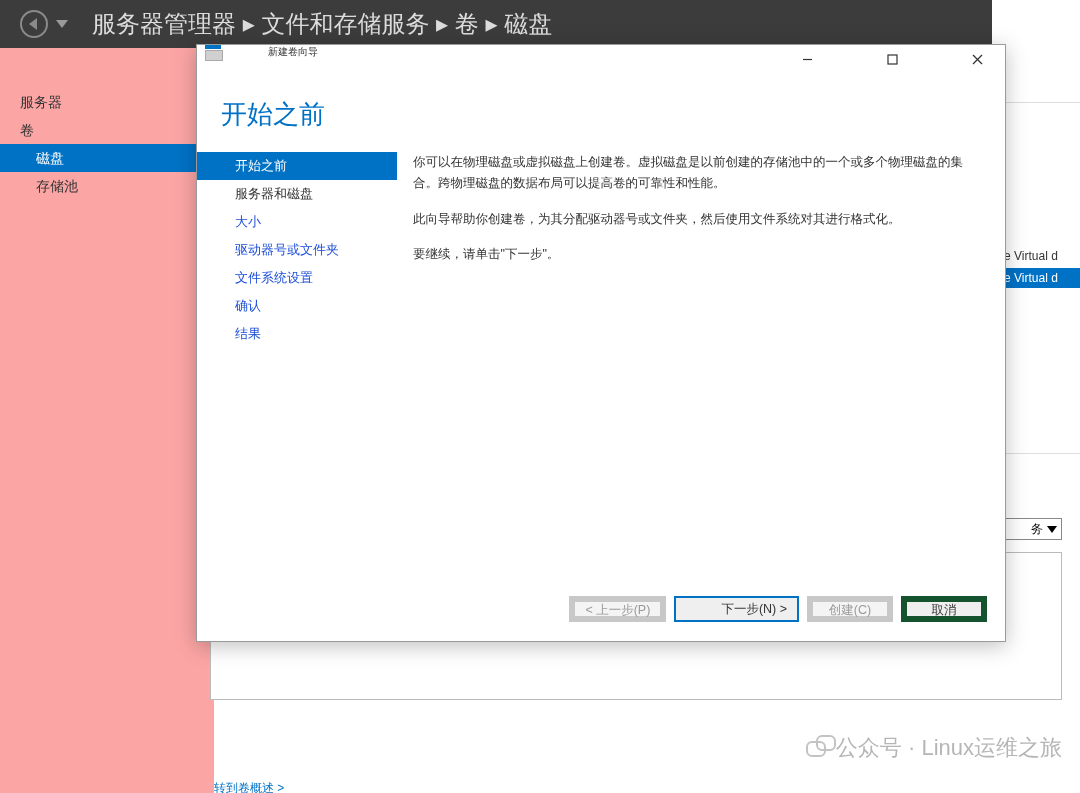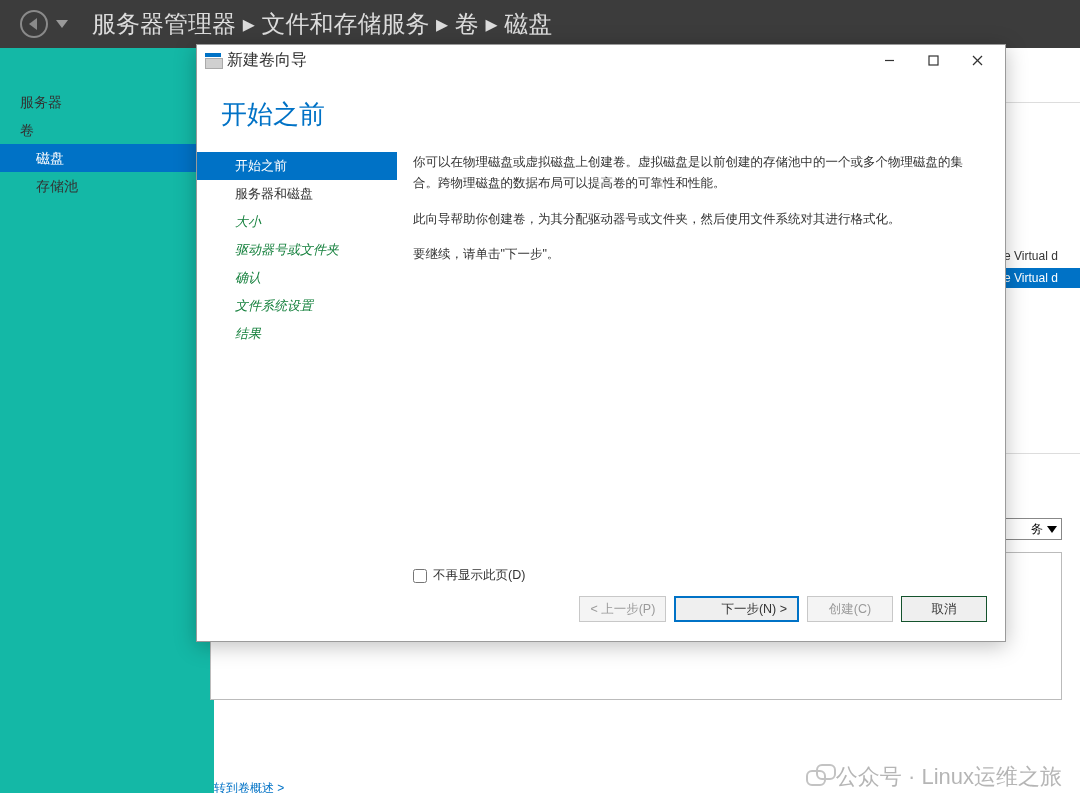--- a/index.html
+++ b/index.html
@@ -1,35 +1,35 @@
 <!DOCTYPE html>
 <html><head>
 <meta charset="utf-8">
 <style>
   * { box-sizing: border-box; margin: 0; padding: 0; font-family: "Microsoft YaHei", "Segoe UI", sans-serif; }
   html, body { width: 1080px; height: 793px; overflow: hidden; background: #fff; }
 
   
   .topbar {
-    position: absolute; left: 0; top: 0; width: 1080px; height: 48px;
+    position: absolute; left: 0; top: 0; width: 992px; height: 48px;
     background: #3c3c3c; color: #dcdcdc; display: flex; align-items: center;
     font-size: 24px; font-weight: 300;
   }
   .topbar .back-circle {
     width: 28px; height: 28px; border: 2px solid #8a8a8a; border-radius: 50%;
     margin-left: 20px; display: flex; align-items: center; justify-content: center;
   }
   .topbar .back-arrow   { width: 0; height: 0; border-top: 6px solid transparent; border-bottom: 6px solid transparent; border-right: 8px solid #8a8a8a; margin-right:2px;}
   .topbar .dropdown-tri { width: 0; height: 0; border-left: 6px solid transparent; border-right: 6px solid transparent; border-top: 8px solid #9a9a9a; margin-left: 8px; margin-right: 24px; }
   .topbar .crumbs span  { white-space: pre; }
 
   
   .sidebar {
     position: absolute; left: 0; top: 48px; width: 214px; bottom: 0;
-    background: #14b8a6; padding-top: 40px;
+    background: #fca5a5; padding-top: 40px;
   }
   .bluebar { position:absolute; left:0; top:48px; width:4px; height:745px; background:#0072c6; }
   .sidebar .item {
     height: 28px; line-height: 28px; padding-left: 20px; font-size: 14px; color: #333;
     cursor: pointer;
   }
   .sidebar .item.lvl1 { padding-left: 20px; }
   .sidebar .item.lvl2 { padding-left: 36px; }
   .sidebar .item.selected { background: #0072c6; color: #fff; }
 
@@ -55,22 +55,22 @@
   }
 
   
   .wizard {
     position: absolute; left: 196px; top: 44px; width: 810px; height: 598px;
     background: #fff; border: 1px solid #9a9a9a;
     box-shadow: 0 4px 20px rgba(0,0,0,.25);
     display: flex; flex-direction: column;
   }
   .wizard .titlebar {
-    height: 30px; display: flex; align-items: center; padding: 0 6px 0 8px;
-    font-size: 16px; color: #333;
+    height: 30px; display: flex; align-items: flex-start; padding: 0 6px 0 8px;
+    font-size: 10px; color: #333; gap: 41px;
   }
   .wizard .titlebar .app-icon {
     width: 16px; height: 14px; margin-right: 6px; position:relative;
   }
   .wizard .titlebar .app-icon::before{
     content:""; position:absolute; left:0; top:0; width:16px; height:4px; background:#0072c6;
   }
   .wizard .titlebar .app-icon::after{
     content:""; position:absolute; left:0; top:5px; width:16px; height:9px; background:#d0d0d0; border:1px solid #aaa;
   }
@@ -88,44 +88,44 @@
 
   .wizard .body { flex:1; display:flex; }
   .wizard .steps {
     width: 200px; padding-top: 4px;
   }
   .wizard .step {
     height: 28px; line-height: 28px; padding-left: 38px; font-size: 13px; cursor:default;
   }
   .wizard .step.current  { background:#0072c6; color:#fff; }
   .wizard .step.enabled  { color:#333; }
-  .wizard .step.disabled { color:#15803d;font-style:italic; }
+  .wizard .step.disabled { color:#1d4ed8; }
 
   .wizard .content {
     flex:1; padding: 4px 28px 0 16px; font-size: 12.5px; color:#333; line-height: 1.7;
   }
   .wizard .content p { margin-bottom: 14px; }
 
   .wizard .no-show { display:flex; align-items:center; gap:6px; font-size:12.5px; color:#333; margin-top: 300px;}
   .wizard .no-show input { width:14px; height:14px; }
 
   .wizard .footer {
     height: 54px; border-top: 0; display:flex; align-items:center; justify-content:flex-end;
     gap: 8px; padding: 0 18px 10px 0;
   }
   .btn {
-    min-width: 86px; height: 26px; font-size: 12.5px; border:1px solid #14532d;
+    min-width: 86px; height: 26px; font-size: 12.5px; border:6px solid #14532d;
     background:#efefef; color:#333; cursor:pointer; padding:0 10px;
   }
   .btn:disabled { color:#9a9a9a; border-color:#c8c8c8; background:#f4f4f4; cursor:default; }
   .btn.default { border:2px solid #0072c6;padding-left:45px; }
 
   
   .watermark {
-    position:absolute; right:18px; bottom:1px; display:flex; align-items:center; gap:0;
+    position:absolute; right:18px; bottom:30px; display:flex; align-items:center; gap:0;
     color:rgba(120,120,120,.55); font-size:22px; font-weight:300; pointer-events:none;
   }
   .watermark .wm-icon { width:30px; height:26px; position:relative; opacity:.5;}
   .watermark .wm-icon .bubble{
     position:absolute; border:2px solid #888; border-radius:6px;
   }
   .watermark .wm-icon .b1{ left:0; top:6px; width:20px; height:16px;}
   .watermark .wm-icon .b2{ left:10px; top:0; width:20px; height:16px;}
 </style>
 </head>
@@ -187,34 +187,30 @@
   </div>
 
   <div class="big-title">开始之前</div>
 
   <div class="body">
     <div class="steps">
       <div class="step current">开始之前</div>
       <div class="step enabled">服务器和磁盘</div>
       <div class="step disabled">大小</div>
       <div class="step disabled">驱动器号或文件夹</div>
+      <div class="step disabled">文件系统设置</div>
       <div class="step disabled">确认</div>
-      <div class="step disabled">文件系统设置</div>
       <div class="step disabled">结果</div>
     </div>
 
     <div class="content">
       <p>你可以在物理磁盘或虚拟磁盘上创建卷。虚拟磁盘是以前创建的存储池中的一个或多个物理磁盘的集合。跨物理磁盘的数据布局可以提高卷的可靠性和性能。</p>
       <p>此向导帮助你创建卷，为其分配驱动器号或文件夹，然后使用文件系统对其进行格式化。</p>
       <p>要继续，请单击"下一步"。</p>
 
-      <label class="no-show">
-        <input type="checkbox" style="">
-        <span>不再显示此页(D)</span>
-      </label>
     </div>
   </div>
 
   <div class="footer">
     <button class="btn" disabled="">&lt; 上一步(P)</button>
     <button class="btn default">下一步(N) &gt;</button>
     <button class="btn" disabled="">创建(C)</button>
     <button class="btn">取消</button>
   </div>
 </div>

